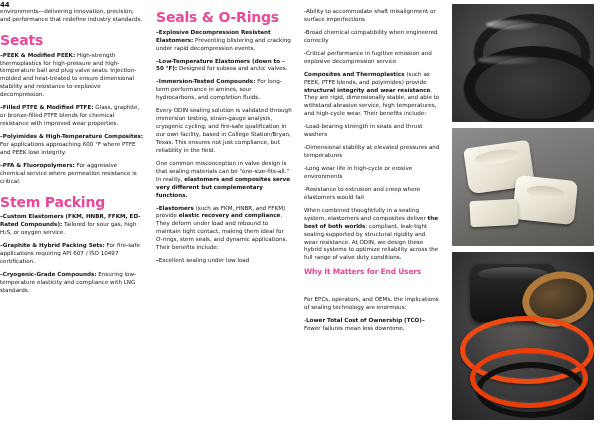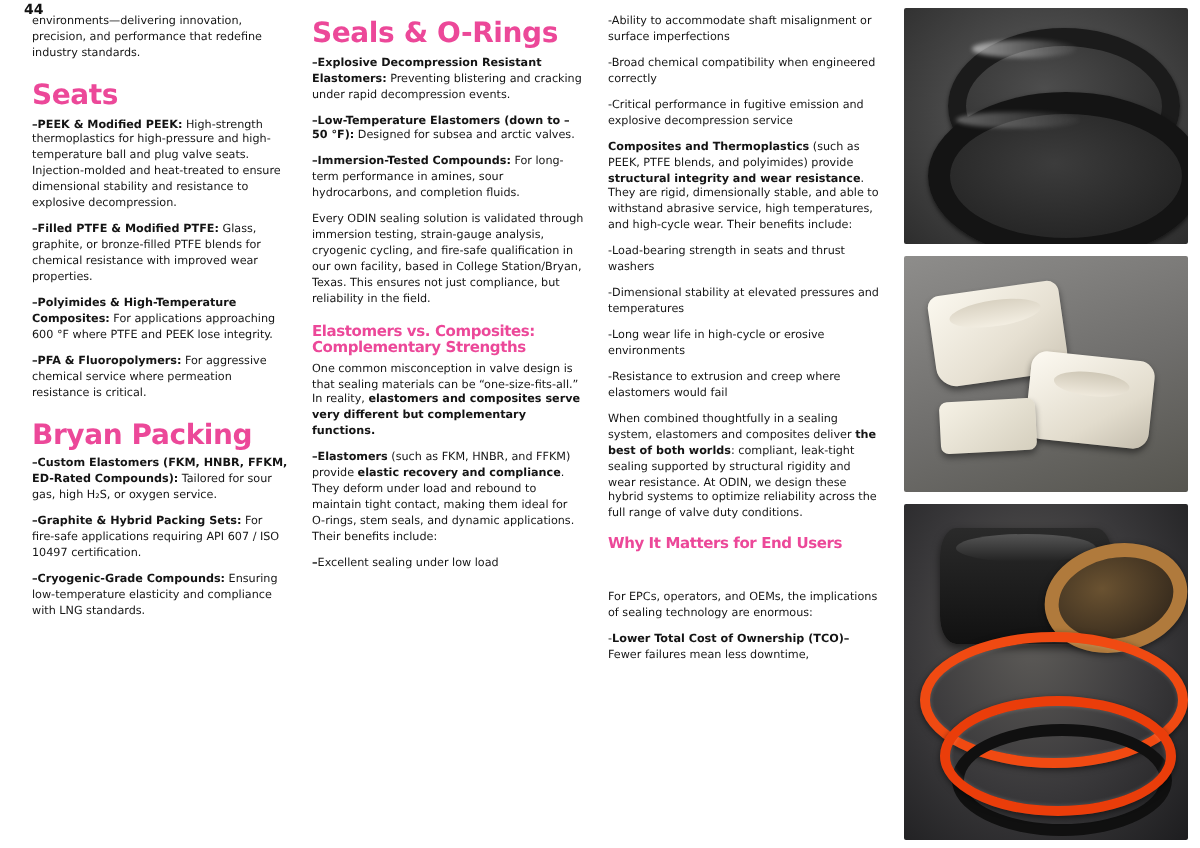--- a/index.html
+++ b/index.html
@@ -15,21 +15,21 @@
   }
   .page {
     position: relative;
     width: 600px;
     height: 424px;
     box-sizing: border-box;
   }
   .page-number {
     position: absolute;
     top: 2px;
-    left: 12px;
+    left: 0;
     font-size: 7px;
     color: #111;
     font-weight: bold;
     line-height: 1;
   }
   .columns {
     position: absolute;
     top: 0;
     left: 0;
     width: 600px;
@@ -38,21 +38,21 @@
     flex-direction: row;
     box-sizing: border-box;
   }
   .col {
     box-sizing: border-box;
     padding: 8px 6px 4px 6px;
     font-size: 5.6px;
     line-height: 1.42;
     color: #141414;
   }
-  .col-1 { width: 150px; padding-left: 16px; }
+  .col-1 { width: 150px; padding-left: 0; }
   .col-2 { width: 148px; }
   .col-3 { width: 148px; }
   .col-img { width: 154px; padding: 0; position: relative; }
 
   h2.sec {
     font-size: 14px;
     font-weight: bold;
     margin: 9px 0 4px 0;
     line-height: 1.05;
     color: #ec4899;
@@ -218,21 +218,21 @@
       <p>
         <span class="dash">–</span><span class="b">Filled PTFE &amp; Modified PTFE:</span><span> Glass, graphite, or bronze-filled PTFE blends for chemical resistance with improved wear properties.</span>
       </p>
       <p>
         <span class="dash">–</span><span class="b">Polyimides &amp; High-Temperature Composites:</span><span> For applications approaching 600 °F where PTFE and PEEK lose integrity.</span>
       </p>
       <p>
         <span class="dash">–</span><span class="b">PFA &amp; Fluoropolymers:</span><span> For aggressive chemical service where permeation resistance is critical.</span>
       </p>
 
-      <h2 class="sec">Bryan Packing</h2>
+      <h2 class="sec">Stem Packing</h2>
 
       <p>
         <span class="dash">–</span><span class="b">Custom Elastomers (FKM, HNBR, FFKM, ED-Rated Compounds):</span><span> Tailored for sour gas, high H₂S, or oxygen service.</span>
       </p>
       <p>
         <span class="dash">–</span><span class="b">Graphite &amp; Hybrid Packing Sets:</span><span> For fire-safe applications requiring API 607 / ISO 10497 certification.</span>
       </p>
       <p>
         <span class="dash">–</span><span class="b">Cryogenic-Grade Compounds:</span><span> Ensuring low-temperature elasticity and compliance with LNG standards.</span>
       </p>
@@ -246,21 +246,20 @@
       </p>
       <p>
         <span class="dash">–</span><span class="b">Low-Temperature Elastomers (down to –50 °F):</span><span> Designed for subsea and arctic valves.</span>
       </p>
       <p>
         <span class="dash">–</span><span class="b">Immersion-Tested Compounds:</span><span> For long-term performance in amines, sour hydrocarbons, and completion fluids.</span>
       </p>
 
       <p>Every ODIN sealing solution is validated through immersion testing, strain-gauge analysis, cryogenic cycling, and fire-safe qualification in our own facility, based in College Station/Bryan, Texas. This ensures not just compliance, but reliability in the field.</p>
 
-      <h2 class="sec" style="font-size:7.5px; margin:7px 0 4px 0;">Elastomers vs. Composites: Complementary Strengths</h2>
 
       <p>
         <span>One common misconception in valve design is that sealing materials can be “one-size-fits-all.” In reality, </span><span class="b">elastomers and composites serve very different but complementary functions.</span>
       </p>
 
       <p>
         <span class="dash">–</span><span class="b">Elastomers</span><span> (such as FKM, HNBR, and FFKM) provide </span><span class="b">elastic recovery and compliance</span><span>. They deform under load and rebound to maintain tight contact, making them ideal for O-rings, stem seals, and dynamic applications. Their benefits include:</span>
       </p>
 
       <p>

